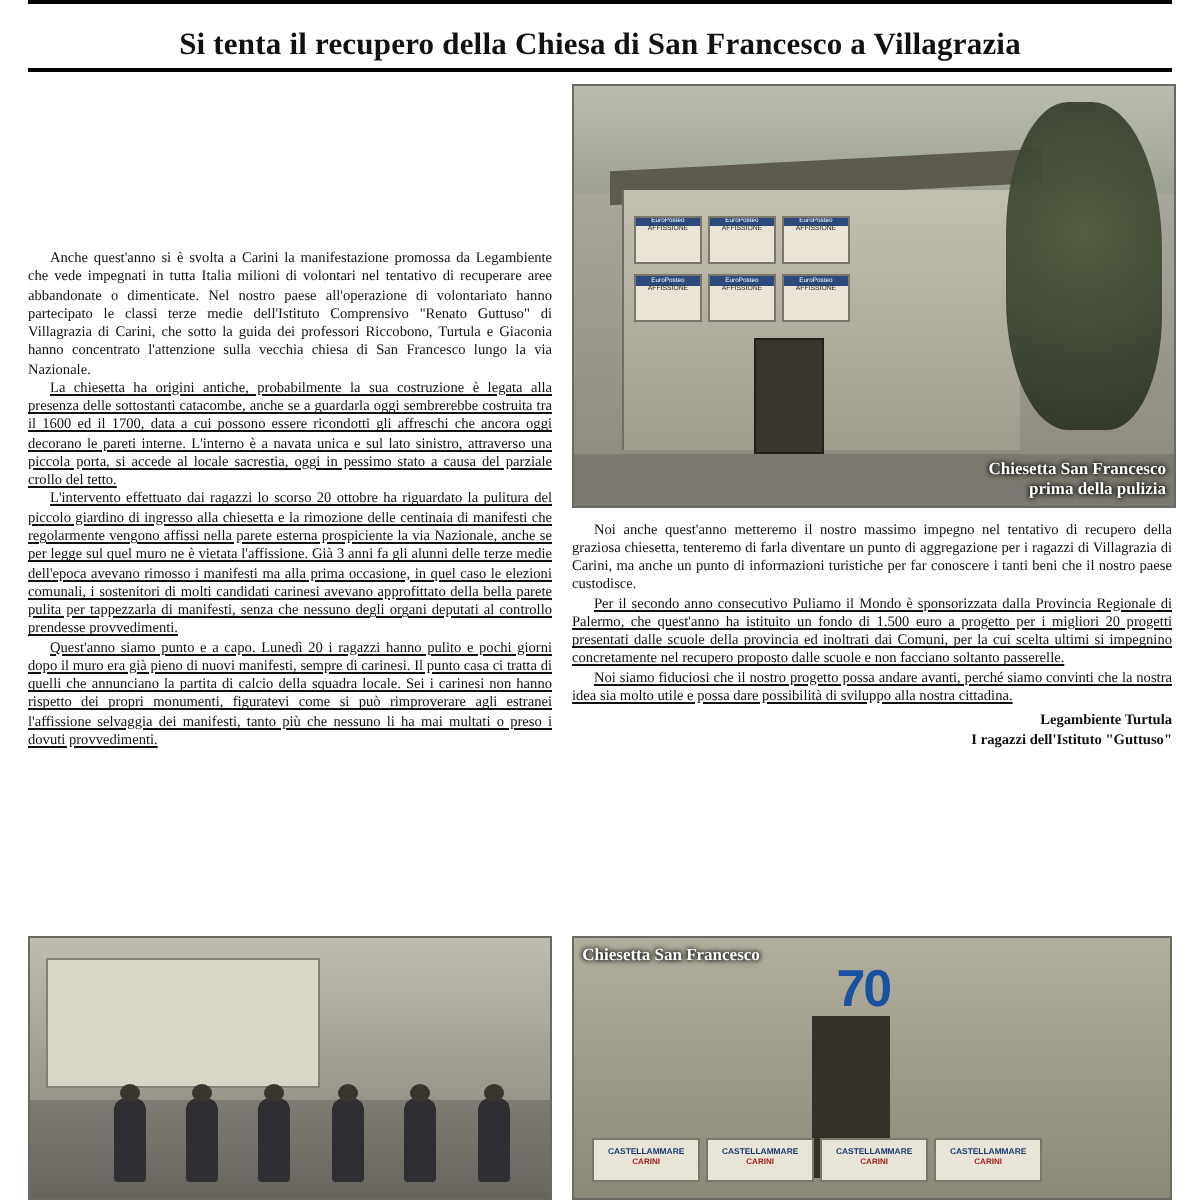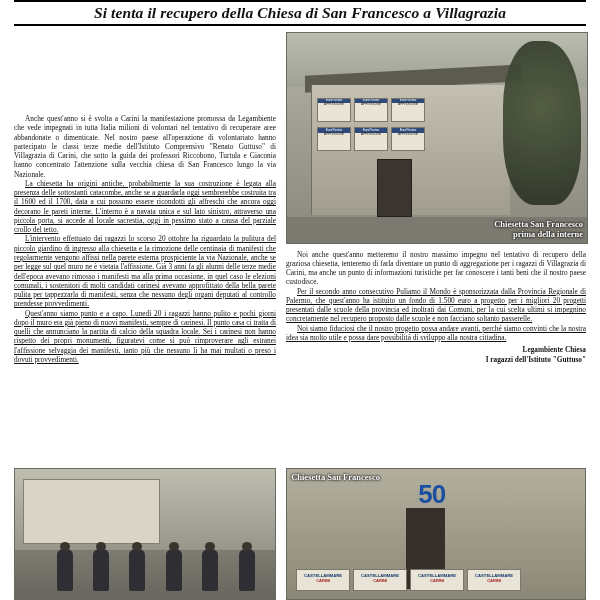--- a/index.html
+++ b/index.html
@@ -24,24 +24,23 @@
   .title-rule-top {
     height: 2px;
     background: #000;
     margin: 0 0 0 0;
     width: 100%;
   }
   .headline {
     text-align: center;
     font-family: "Liberation Serif", serif;
     font-weight: bold;
-    font-style: italic;
     font-size: 15.5px;
     letter-spacing: 0.1px;
-    padding: 2px 0 3px 0;
+    padding: 12px 0 3px 0;
     line-height: 1.1;
   }
   .title-rule-bot {
     height: 1.5px;
     background: #000;
     width: 100%;
     margin-bottom: 6px;
   }
   .cols {
     display: flex;
@@ -360,30 +359,30 @@
             <div class="ban">EuroPosteo</div>
             <div>AFFISSIONE</div>
           </div>
         </div>
 
         <div class="cp-door"></div>
         <div class="cp-ground"></div>
 
         <div class="cp-caption">
           <div>Chiesetta San Francesco</div>
-          <div>prima della interne</div>
+          <div>prima della pulizia</div>
         </div>
       </div>
 
       <div class="right-text">
         <p class="body">Noi anche quest'anno metteremo il nostro massimo impegno nel tentativo di recupero della graziosa chiesetta, tenteremo di farla diventare un punto di aggregazione per i ragazzi di Villagrazia di Carini, ma anche un punto di informazioni turistiche per far conoscere i tanti beni che il nostro paese custodisce.</p>
         <p class="body">Per il secondo anno consecutivo Puliamo il Mondo è sponsorizzata dalla Provincia Regionale di Palermo, che quest'anno ha istituito un fondo di 1.500 euro a progetto per i migliori 20 progetti presentati dalle scuole della provincia ed inoltrati dai Comuni, per la cui scelta ultimi si impegnino concretamente nel recupero proposto dalle scuole e non facciano soltanto passerelle.</p>
         <p class="body">Noi siamo fiduciosi che il nostro progetto possa andare avanti, perché siamo convinti che la nostra idea sia molto utile e possa dare possibilità di sviluppo alla nostra cittadina.</p>
         <div class="signature">
-          <div>Legambiente Chiesa</div>
+          <div>Legambiente Turtula</div>
           <div>I ragazzi dell'Istituto "Guttuso"</div>
         </div>
       </div>
 
     </div>
   </div>
 
   <div class="bottom-row">
 
     <div class="bot-left-photo">
@@ -405,21 +404,21 @@
       <div class="person" style="left:72%;">
           <span class="head"></span>
         </div>
       <div class="person" style="left:86%;">
           <span class="head"></span>
         </div>
     </div>
 
     <div class="bot-right-photo">
       <div class="br-wall"></div>
-      <div class="br-num">50</div>
+      <div class="br-num">70</div>
       <div class="br-door"></div>
       <div class="br-strip">
         <div class="br-poster">
           <div>CASTELLAMMARE</div>
           <div class="sub">CARINI</div>
         </div>
         <div class="br-poster">
           <div>CASTELLAMMARE</div>
           <div class="sub">CARINI</div>
         </div>

